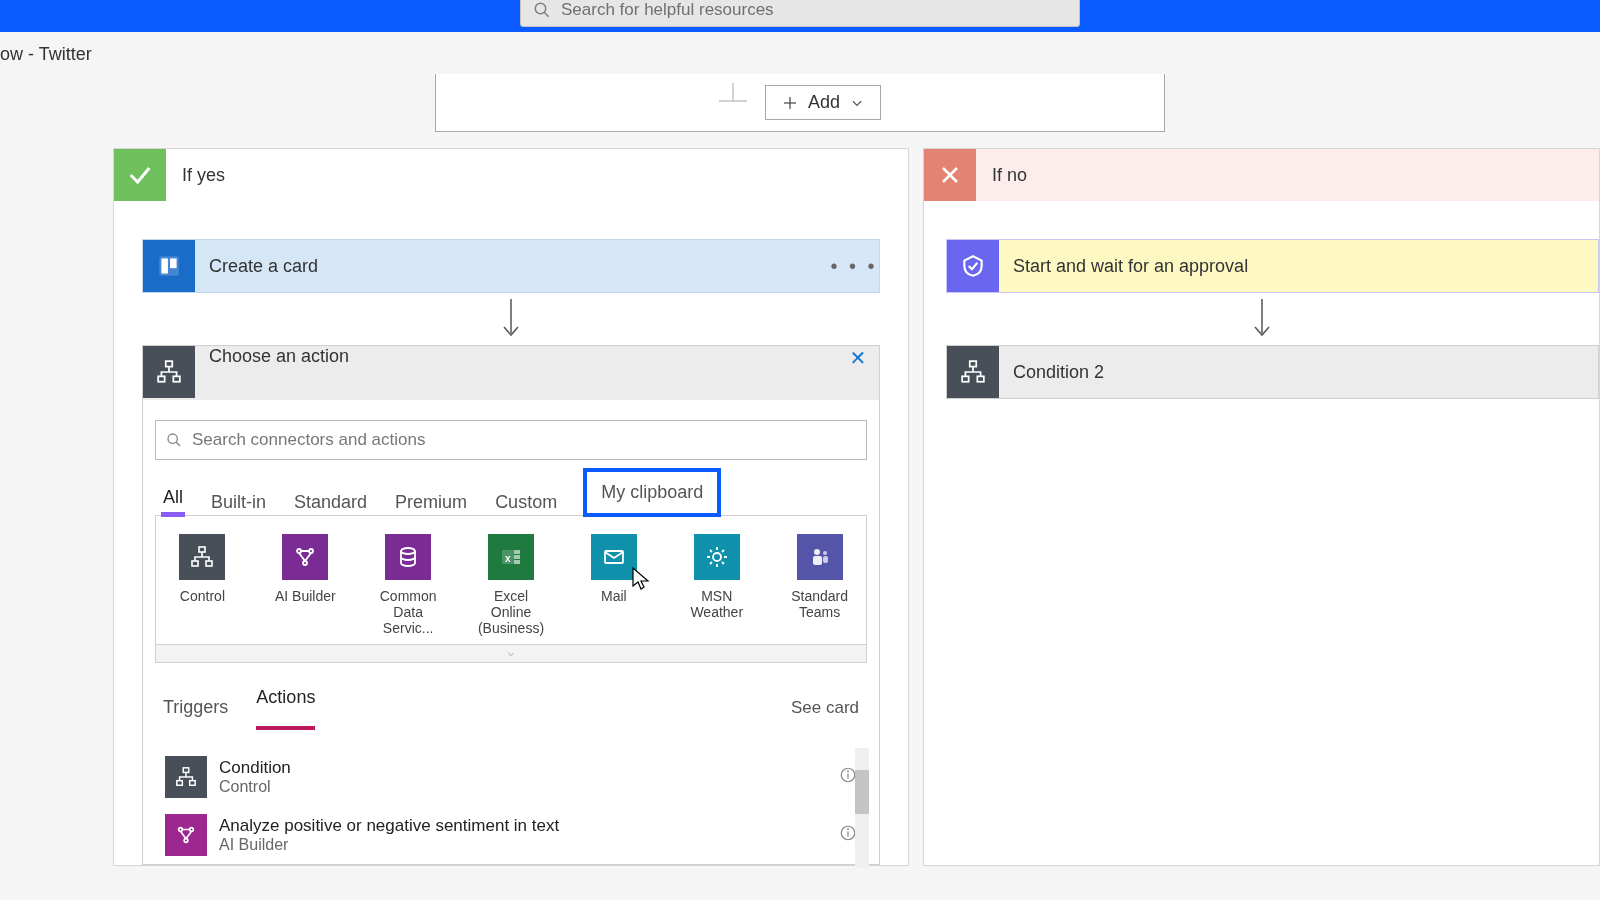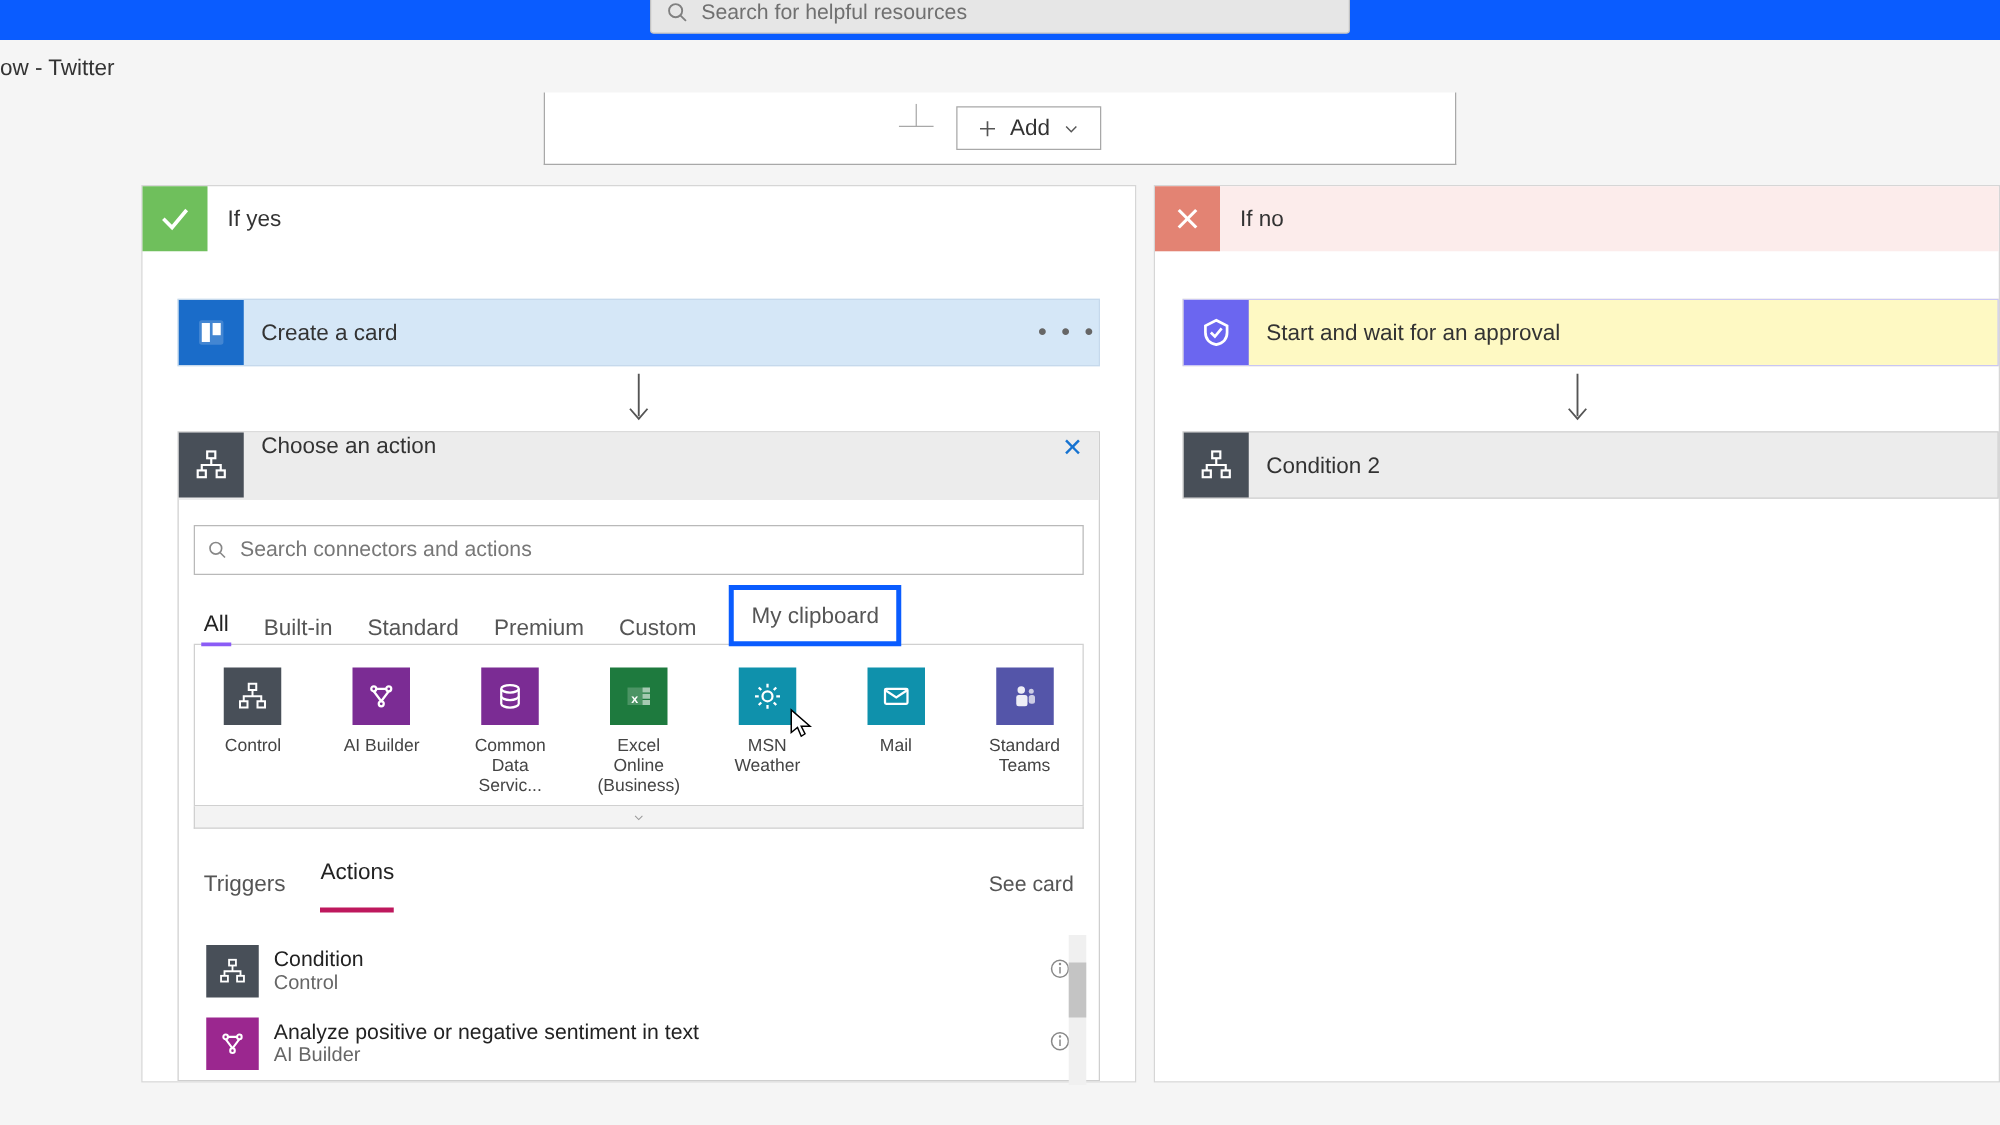--- a/index.html
+++ b/index.html
@@ -36,21 +36,21 @@
   .arrow { display: flex; justify-content: center; margin: 4px 0; }
 
   .action-card { margin: 0 28px; border: 1px solid #cfcfcf; background: #fff; }
   .action-head { display: flex; align-items: flex-start; height: 54px; background: #ececec; }
   .close-x { width: 42px; text-align: center; color: #1673d1; font-size: 20px; cursor: pointer; }
 
   .search-inner { margin: 20px 12px 0 12px; border: 1px solid #b9b9b9; height: 40px; display: flex; align-items: center; gap: 10px; padding: 0 10px; color: #777; font-size: 17px; }
 
   .tabs { display: flex; gap: 24px; margin: 18px 12px 0 18px; font-size: 18px; color: #555; align-items: flex-end; position: relative; }
   .tab { padding: 4px 2px; cursor: pointer; }
-  .tab.active { color: #222; border-bottom: 3px solid #8b5cf6; }
+  .tab.active { color: #222; border-bottom: 5px solid #8b5cf6; }
   .tab.highlight { border: 4px solid #0a5cff; padding: 10px 14px; margin-top: -10px; }
 
   .connectors { border: 1px solid #d0d0d0; margin: 0 12px; margin-top: -2px; padding: 18px 10px 8px 10px; display: flex; gap: 30px; flex-wrap: nowrap; }
   .conn { width: 82px; text-align: center; font-size: 14px; color: #444; cursor: pointer; }
   .conn .tile { width: 46px; height: 46px; margin: 0 auto 8px auto; display: flex; align-items: center; justify-content: center; }
   .t-control{background:#484f58;} .t-ai{background:#7b2c94;} .t-cds{background:#7b2c94;} .t-excel{background:#1e7a3e;} .t-msn{background:#0f91ac;} .t-mail{background:#0f91ac;} .t-teams{background:#5455a9;}
   .expand-bar { border:1px solid #d0d0d0; border-top:none; margin:0 12px; height:18px; background:#f3f3f3; display:flex; align-items:center; justify-content:center; color:#888; cursor:pointer; }
 
   .subtabs { display:flex; gap:28px; margin:22px 20px 0 20px; font-size:18px; color:#555; align-items:center; }
   .subtab { padding:2px 0; cursor:pointer; }
@@ -191,32 +191,32 @@
               </div><span>Common Data Servic...</span></div>
           <div class="conn"><div class="tile t-excel">
                 <svg width="24" height="24" viewBox="0 0 24 24" fill="#fff">
                   <rect x="3" y="5" width="12" height="14" fill="#fff" opacity="0.2"></rect>
                   <text x="6" y="17" font-size="10" fill="#fff" font-weight="bold">x</text>
                   <rect x="15" y="5" width="6" height="4" fill="#fff" opacity="0.6"></rect>
                   <rect x="15" y="10" width="6" height="4" fill="#fff" opacity="0.6"></rect>
                   <rect x="15" y="15" width="6" height="4" fill="#fff" opacity="0.6"></rect>
                 </svg>
               </div><span>Excel Online (Business)</span></div>
+          <div class="conn"><div class="tile t-mail">
+                <svg width="24" height="24" viewBox="0 0 24 24" fill="none" stroke="#fff" stroke-width="1.8">
+                  <rect x="3" y="6" width="18" height="12" rx="1"></rect>
+                  <path d="M3 7l9 6 9-6"></path>
+                </svg>
+              </div><span>Mail</span></div>
           <div class="conn"><div class="tile t-msn">
                 <svg width="24" height="24" viewBox="0 0 24 24" fill="none" stroke="#fff" stroke-width="1.8">
                   <circle cx="12" cy="12" r="4"></circle>
                   <path d="M12 2V5M12 19V22M2 12H5M19 12H22M5 5l2 2M17 17l2 2M19 5l-2 2M5 19l2-2"></path>
                 </svg>
               </div><span>MSN Weather</span></div>
-          <div class="conn"><div class="tile t-mail">
-                <svg width="24" height="24" viewBox="0 0 24 24" fill="none" stroke="#fff" stroke-width="1.8">
-                  <rect x="3" y="6" width="18" height="12" rx="1"></rect>
-                  <path d="M3 7l9 6 9-6"></path>
-                </svg>
-              </div><span>Mail</span></div>
           <div class="conn"><div class="tile t-teams">
                 <svg width="24" height="24" viewBox="0 0 24 24" fill="#fff">
                   <circle cx="9" cy="7" r="3" opacity="0.9"></circle>
                   <circle cx="17" cy="8" r="2" opacity="0.7"></circle>
                   <rect x="5" y="11" width="9" height="9" rx="2" opacity="0.9"></rect>
                   <rect x="15" y="11" width="5" height="7" rx="2" opacity="0.7"></rect>
                 </svg>
               </div><span>Standard Teams</span></div>
         </div>
         <div class="expand-bar">

